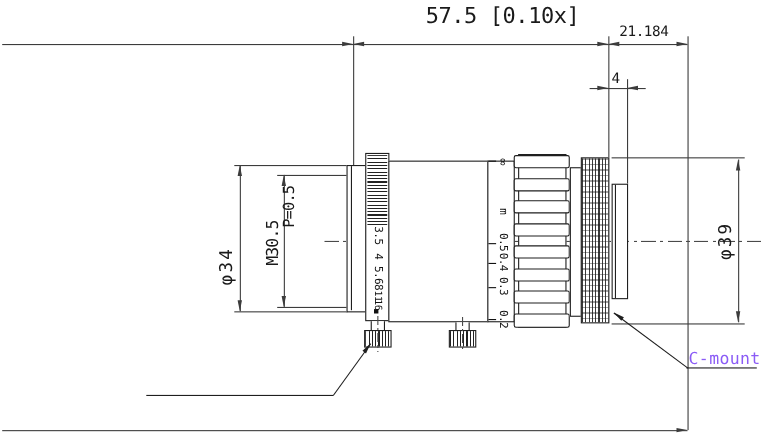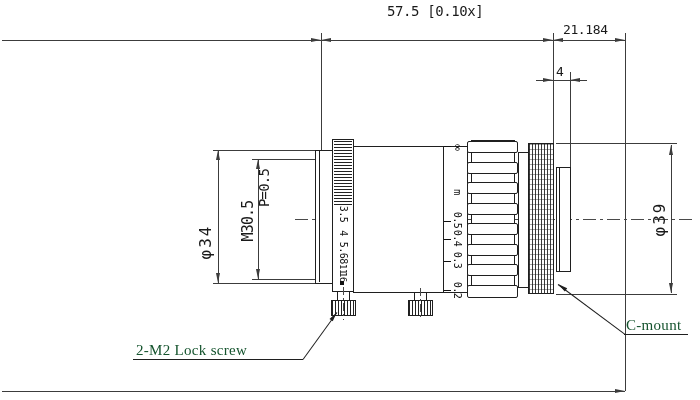--- a/index.html
+++ b/index.html
@@ -19,23 +19,23 @@
   .part{position:absolute;border:1px solid #1f1f1f;background:#fff;box-sizing:border-box;}
   .knurl-h{background:repeating-linear-gradient(180deg,#222 0 1px,#fff 1px 3px);}
   .knurl-x{background:repeating-linear-gradient(90deg,rgba(25,25,25,.85) 0 1px,rgba(0,0,0,0) 1px 3px),
                       repeating-linear-gradient(180deg,rgba(25,25,25,.4) 0 1px,rgba(0,0,0,0) 1px 5px),#fff;}
   .knurl-v{background:repeating-linear-gradient(90deg,#222 0 1px,#fff 1px 3px);}
   .rib{position:absolute;left:467px;width:51px;height:12px;border:1px solid #1f1f1f;border-radius:2px;background:#fff;box-sizing:border-box;}
   
   .cl{position:absolute;height:1px;background:repeating-linear-gradient(90deg,#4a4a4a 0 13px,rgba(0,0,0,0) 13px 17px,#4a4a4a 17px 20px,rgba(0,0,0,0) 20px 24px);}
   .clv{position:absolute;width:1px;background:repeating-linear-gradient(180deg,#4a4a4a 0 8px,rgba(0,0,0,0) 8px 11px,#4a4a4a 11px 13px,rgba(0,0,0,0) 13px 16px);}
   
-  .dimtext{position:absolute;font-size:14px;line-height:1.05;letter-spacing:-0.4px;white-space:pre;color:#1a1a1a;}
+  .dimtext{position:absolute;font-size:20px;line-height:1.05;letter-spacing:-0.4px;white-space:pre;color:#1a1a1a;}
   .dimtext.sm{font-size:13px;}
-  .label{position:absolute;font-size:15px;letter-spacing:0.3px;white-space:pre;color:#14532d;font-family:Liberation Serif, serif;}
+  .label{position:absolute;font-size:15px;letter-spacing:0.3px;white-space:pre;color:#8b5cf6;}
   .rotccw{transform:translate(-50%,-50%) rotate(-90deg);}
   .rotcw{transform:translate(-50%,-50%) rotate(90deg);}
   .scalenum{position:absolute;font-size:10px;letter-spacing:-0.5px;white-space:pre;color:#111;}
   .tick{position:absolute;height:1px;background:#111;}
 </style>
 </head>
 <body>
 
 <div id="stage">
 
@@ -142,16 +142,15 @@
   <div class="arr arr-r" style="left:548px;top:281.5px;border-left-color:#1f1f1f;transform:rotate(-143.3deg);transform-origin:right center;"></div>
 
   <div class="dimtext" style="left:387px;top:4px;">57.5 [0.10x]</div>
   <div class="dimtext sm" style="left:563px;top:23px;">21.184</div>
   <div class="dimtext sm" style="left:556px;top:65px;">4</div>
   <div class="dimtext rotccw" style="left:206px;top:242px;font-size:16px;letter-spacing:2px;">φ34</div>
   <div class="dimtext rotccw" style="left:249px;top:221px;font-size:15px;letter-spacing:-0.8px;">M30.5</div>
   <div class="dimtext rotccw" style="left:264px;top:188px;font-size:14px;letter-spacing:-0.8px;">P=0.5</div>
   <div class="dimtext rotccw" style="left:660px;top:219px;font-size:16px;letter-spacing:2px;">φ39</div>
 
-  <div class="label" style="left:136px;top:342px;">2-M2 Lock screw</div>
   <div class="label" style="left:626px;top:317px;">C-mount</div>
 
 </div>
 
 </body></html>

